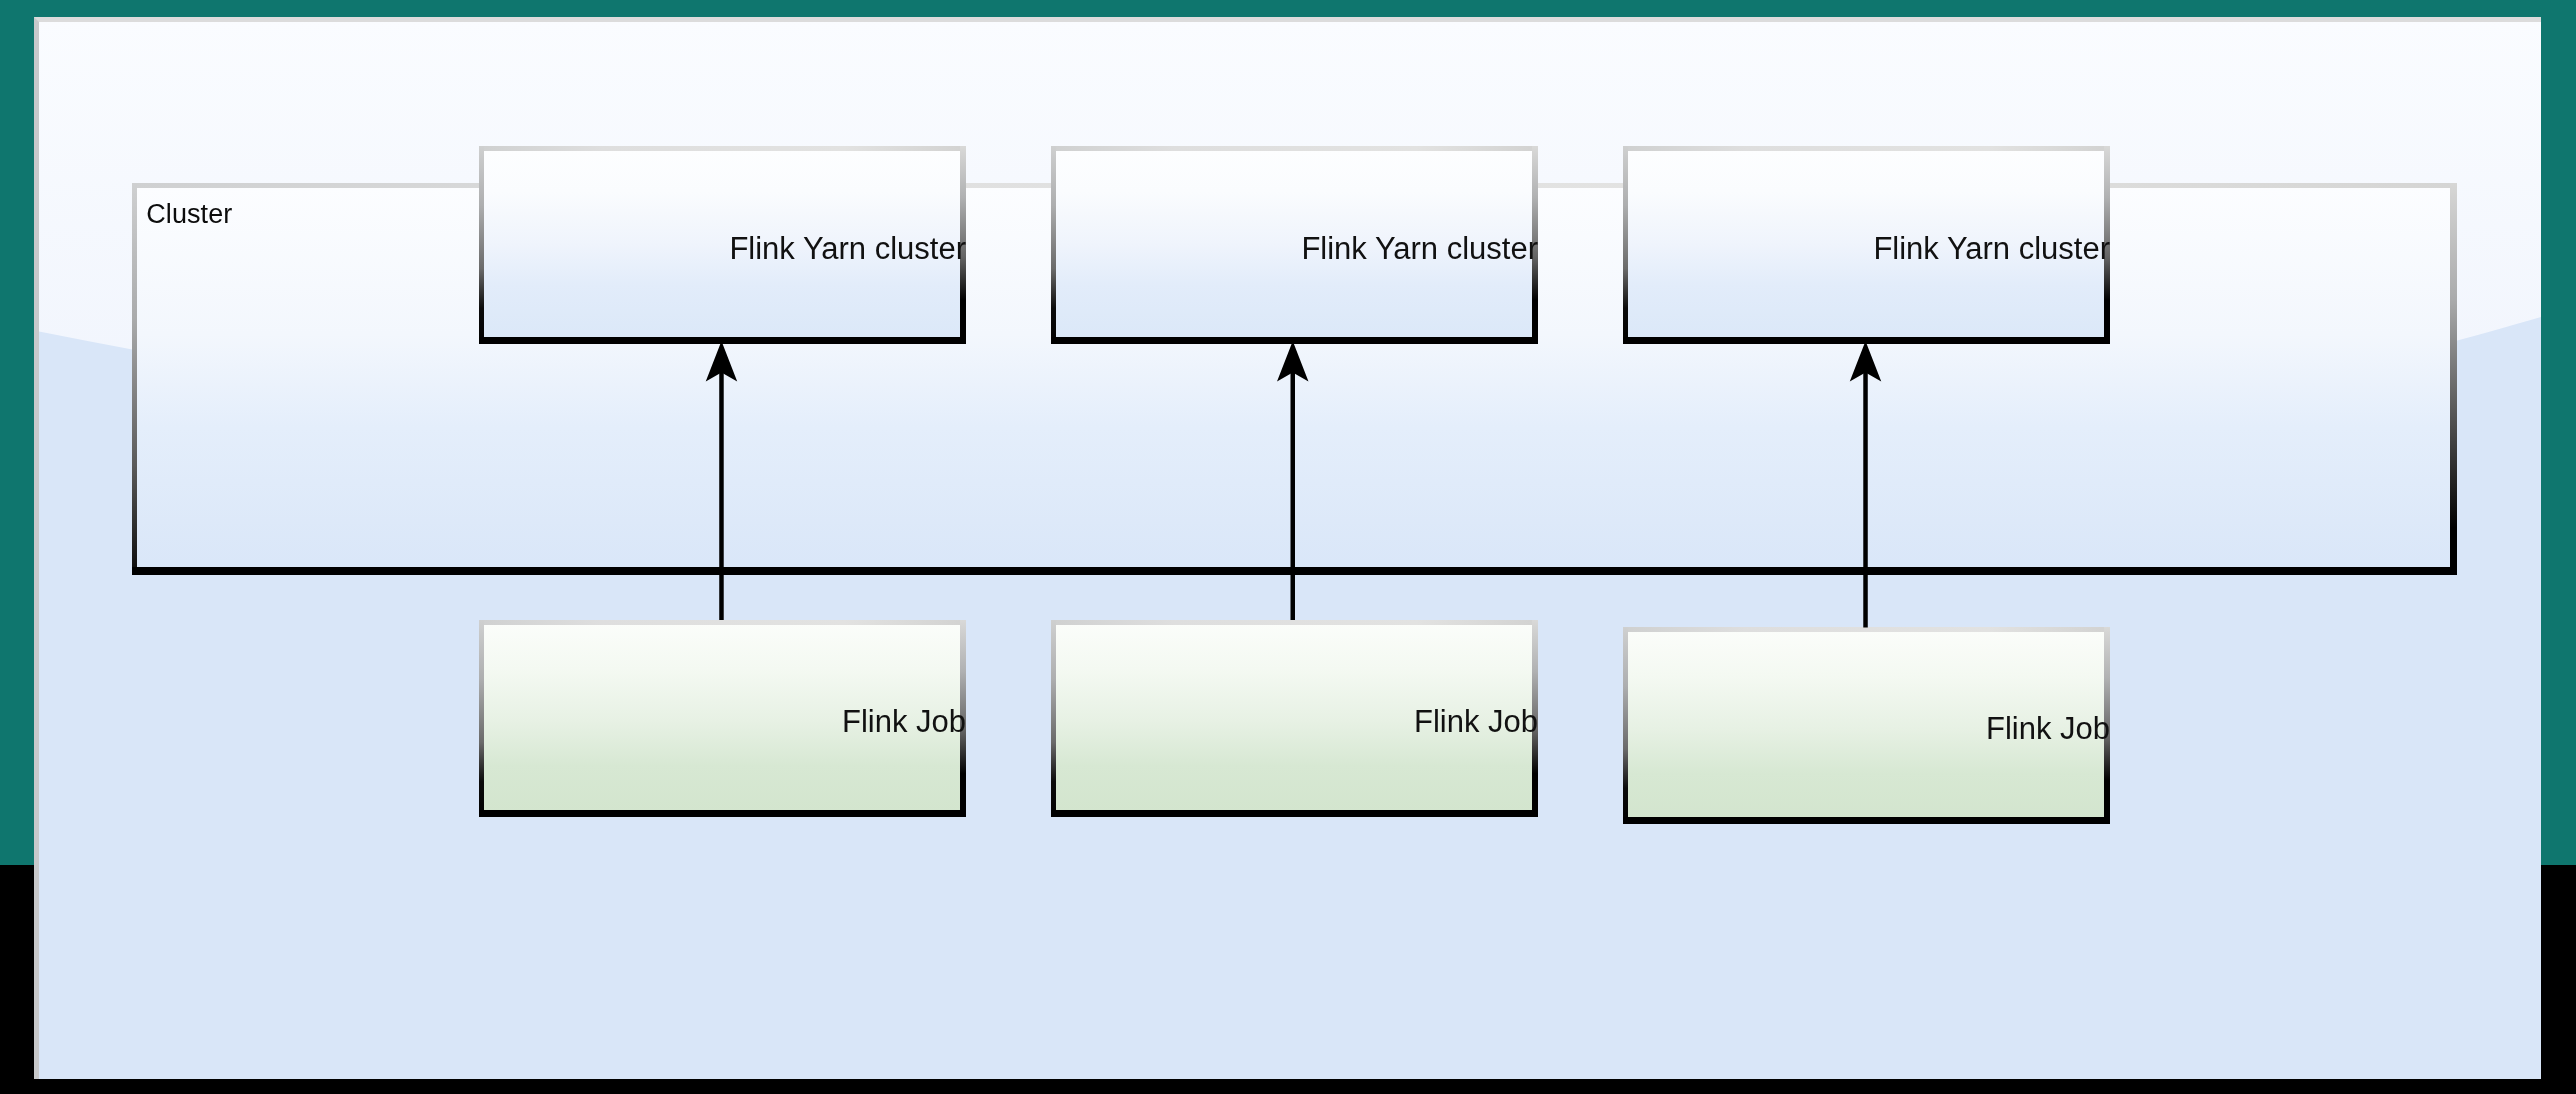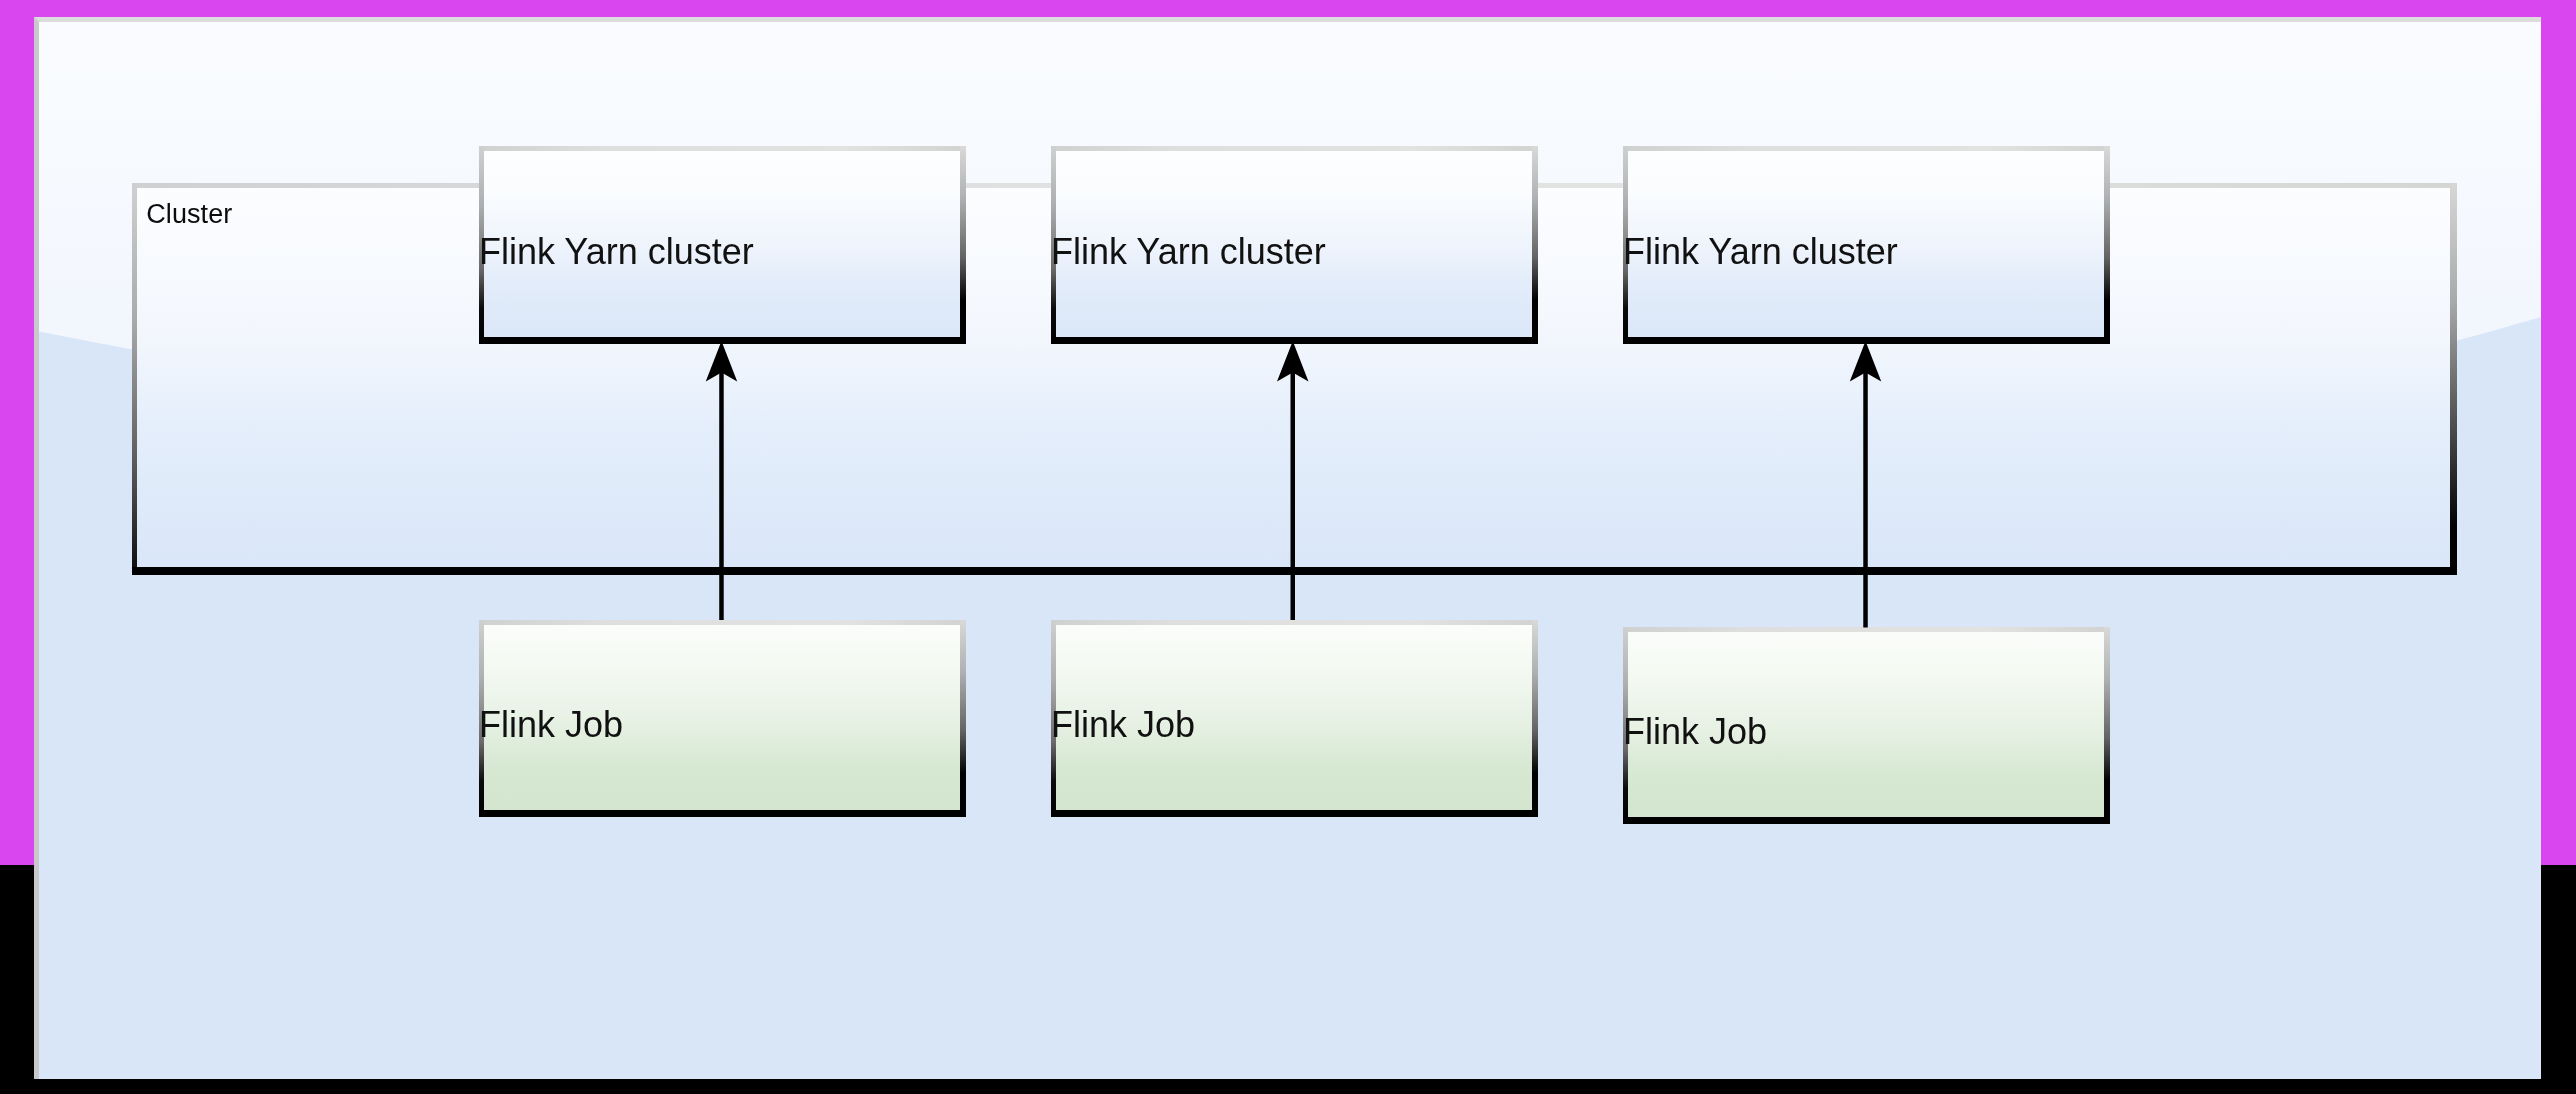--- a/index.html
+++ b/index.html
@@ -13,21 +13,21 @@
     overflow: hidden;
     font-family: "Liberation Sans", sans-serif;
   }
 
   
   #page-frame {
     position: absolute;
     left: 0; top: 0;
     width: 2576px;
     height: 865px;
-    background: #d946ef;
+    background: #0f766e;
   }
 
   
   #canvas {
     position: absolute;
     left: 34px;
     top: 16.5px;
     width: 2507px;
     height: 1062px;
     overflow: hidden;
@@ -135,22 +135,22 @@
   .node .n-edge-bottom {
     position: absolute;
     left: 0; bottom: 0;
     width: 100%; height: 6.7px;
     background: #000000;
   }
   .node .n-label {
     position: absolute;
     left: 0;
     width: 100%;
-    text-align: left;
-    font-size: 36px;
+    text-align: right;
+    font-size: 31px;
     color: #111111;
     white-space: nowrap;
   }
 
   
   .node.yarn .n-fill {
     background: linear-gradient(to bottom, #fdfeff 0%, #fafcfe 22%, #eff4fc 50%, #e2ecfa 72%, #dbe8f8 100%);
   }
   
   .node.job .n-fill {

